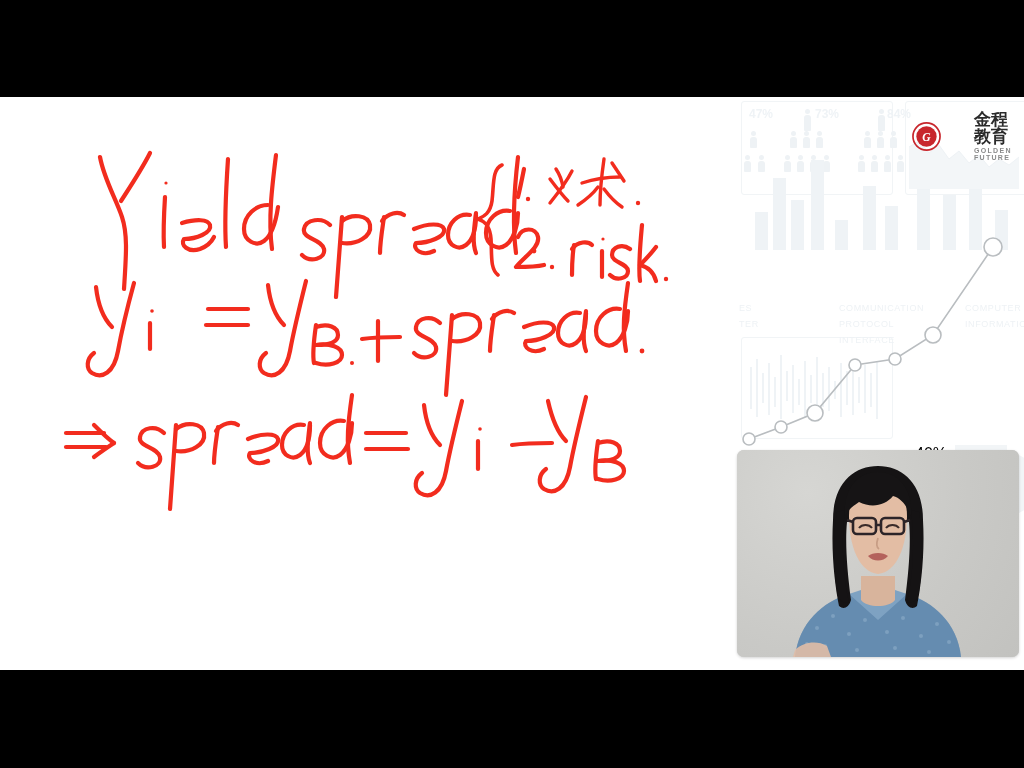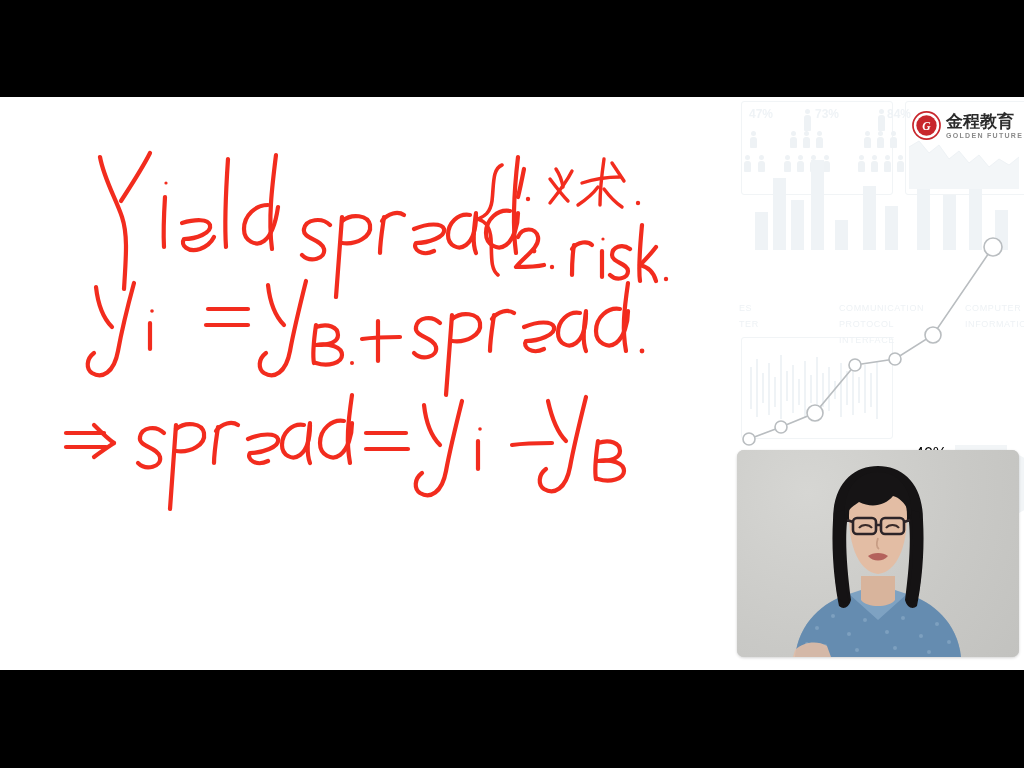--- a/index.html
+++ b/index.html
@@ -137,21 +137,21 @@
     display: flex;
     align-items: center;
     gap: 5px;
     z-index: 15;
   }
   #logo-seal {
     width: 29px;
     height: 29px;
     flex: 0 0 auto;
   }
-  #logo-text { display: flex; flex-direction: column; line-height: 1; }
+  #logo-text { display: flex; flex-direction: column; line-height: 1; margin-left: 28px; }
   #logo-cn {
     font-size: 17px;
     font-weight: bold;
     color: #2b2b2b;
     font-family: "DejaVu Sans", sans-serif;
     letter-spacing: 0px;
   }
   #logo-en {
     font-size: 7px;
     font-weight: bold;

